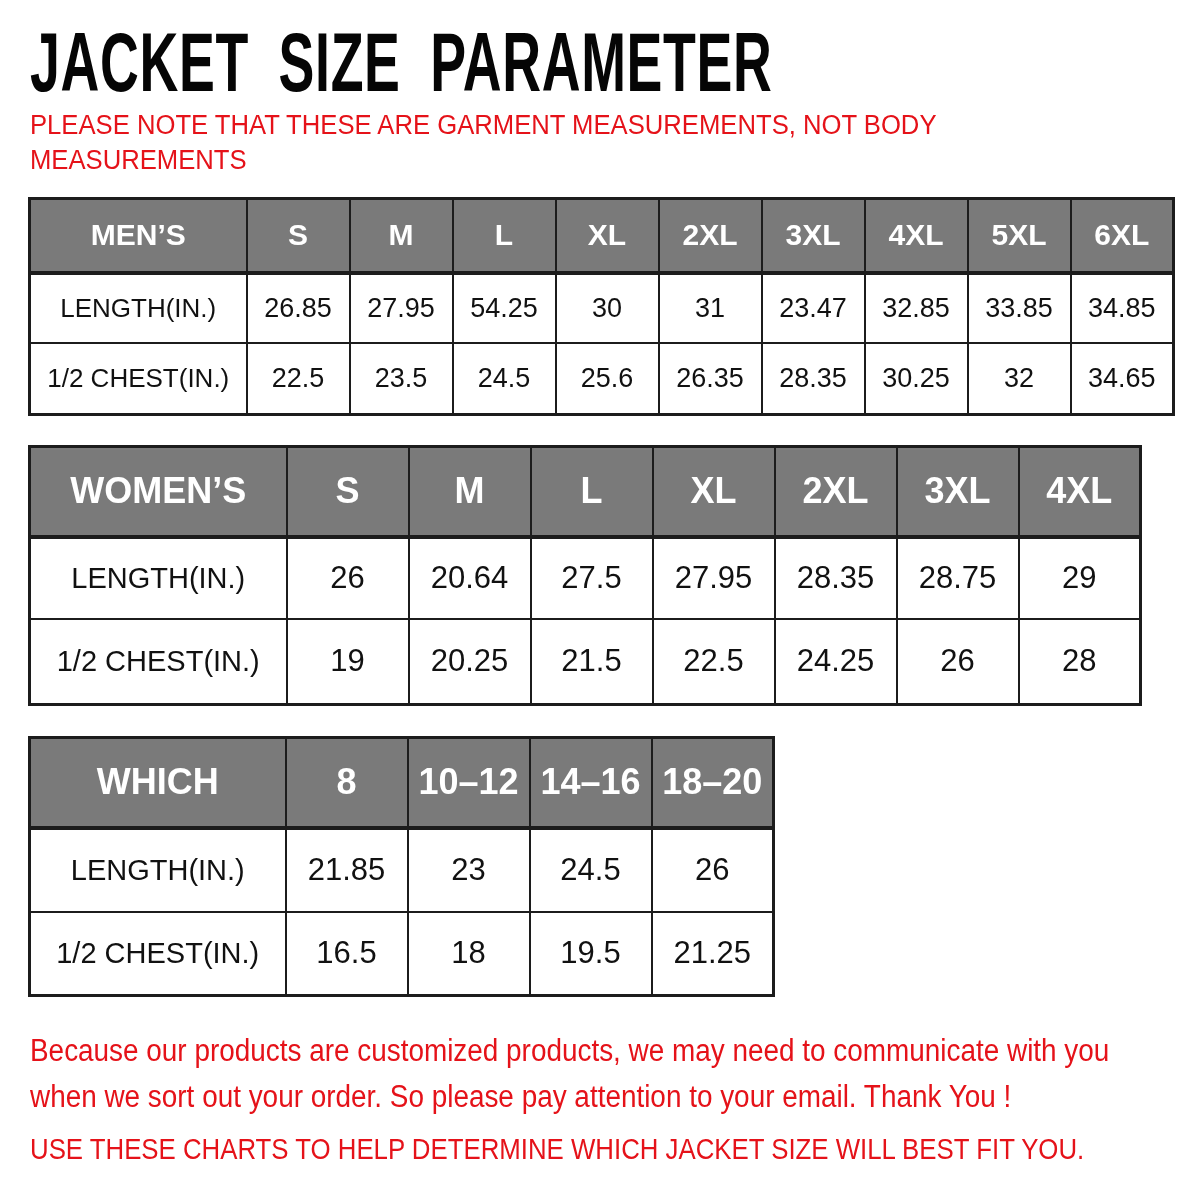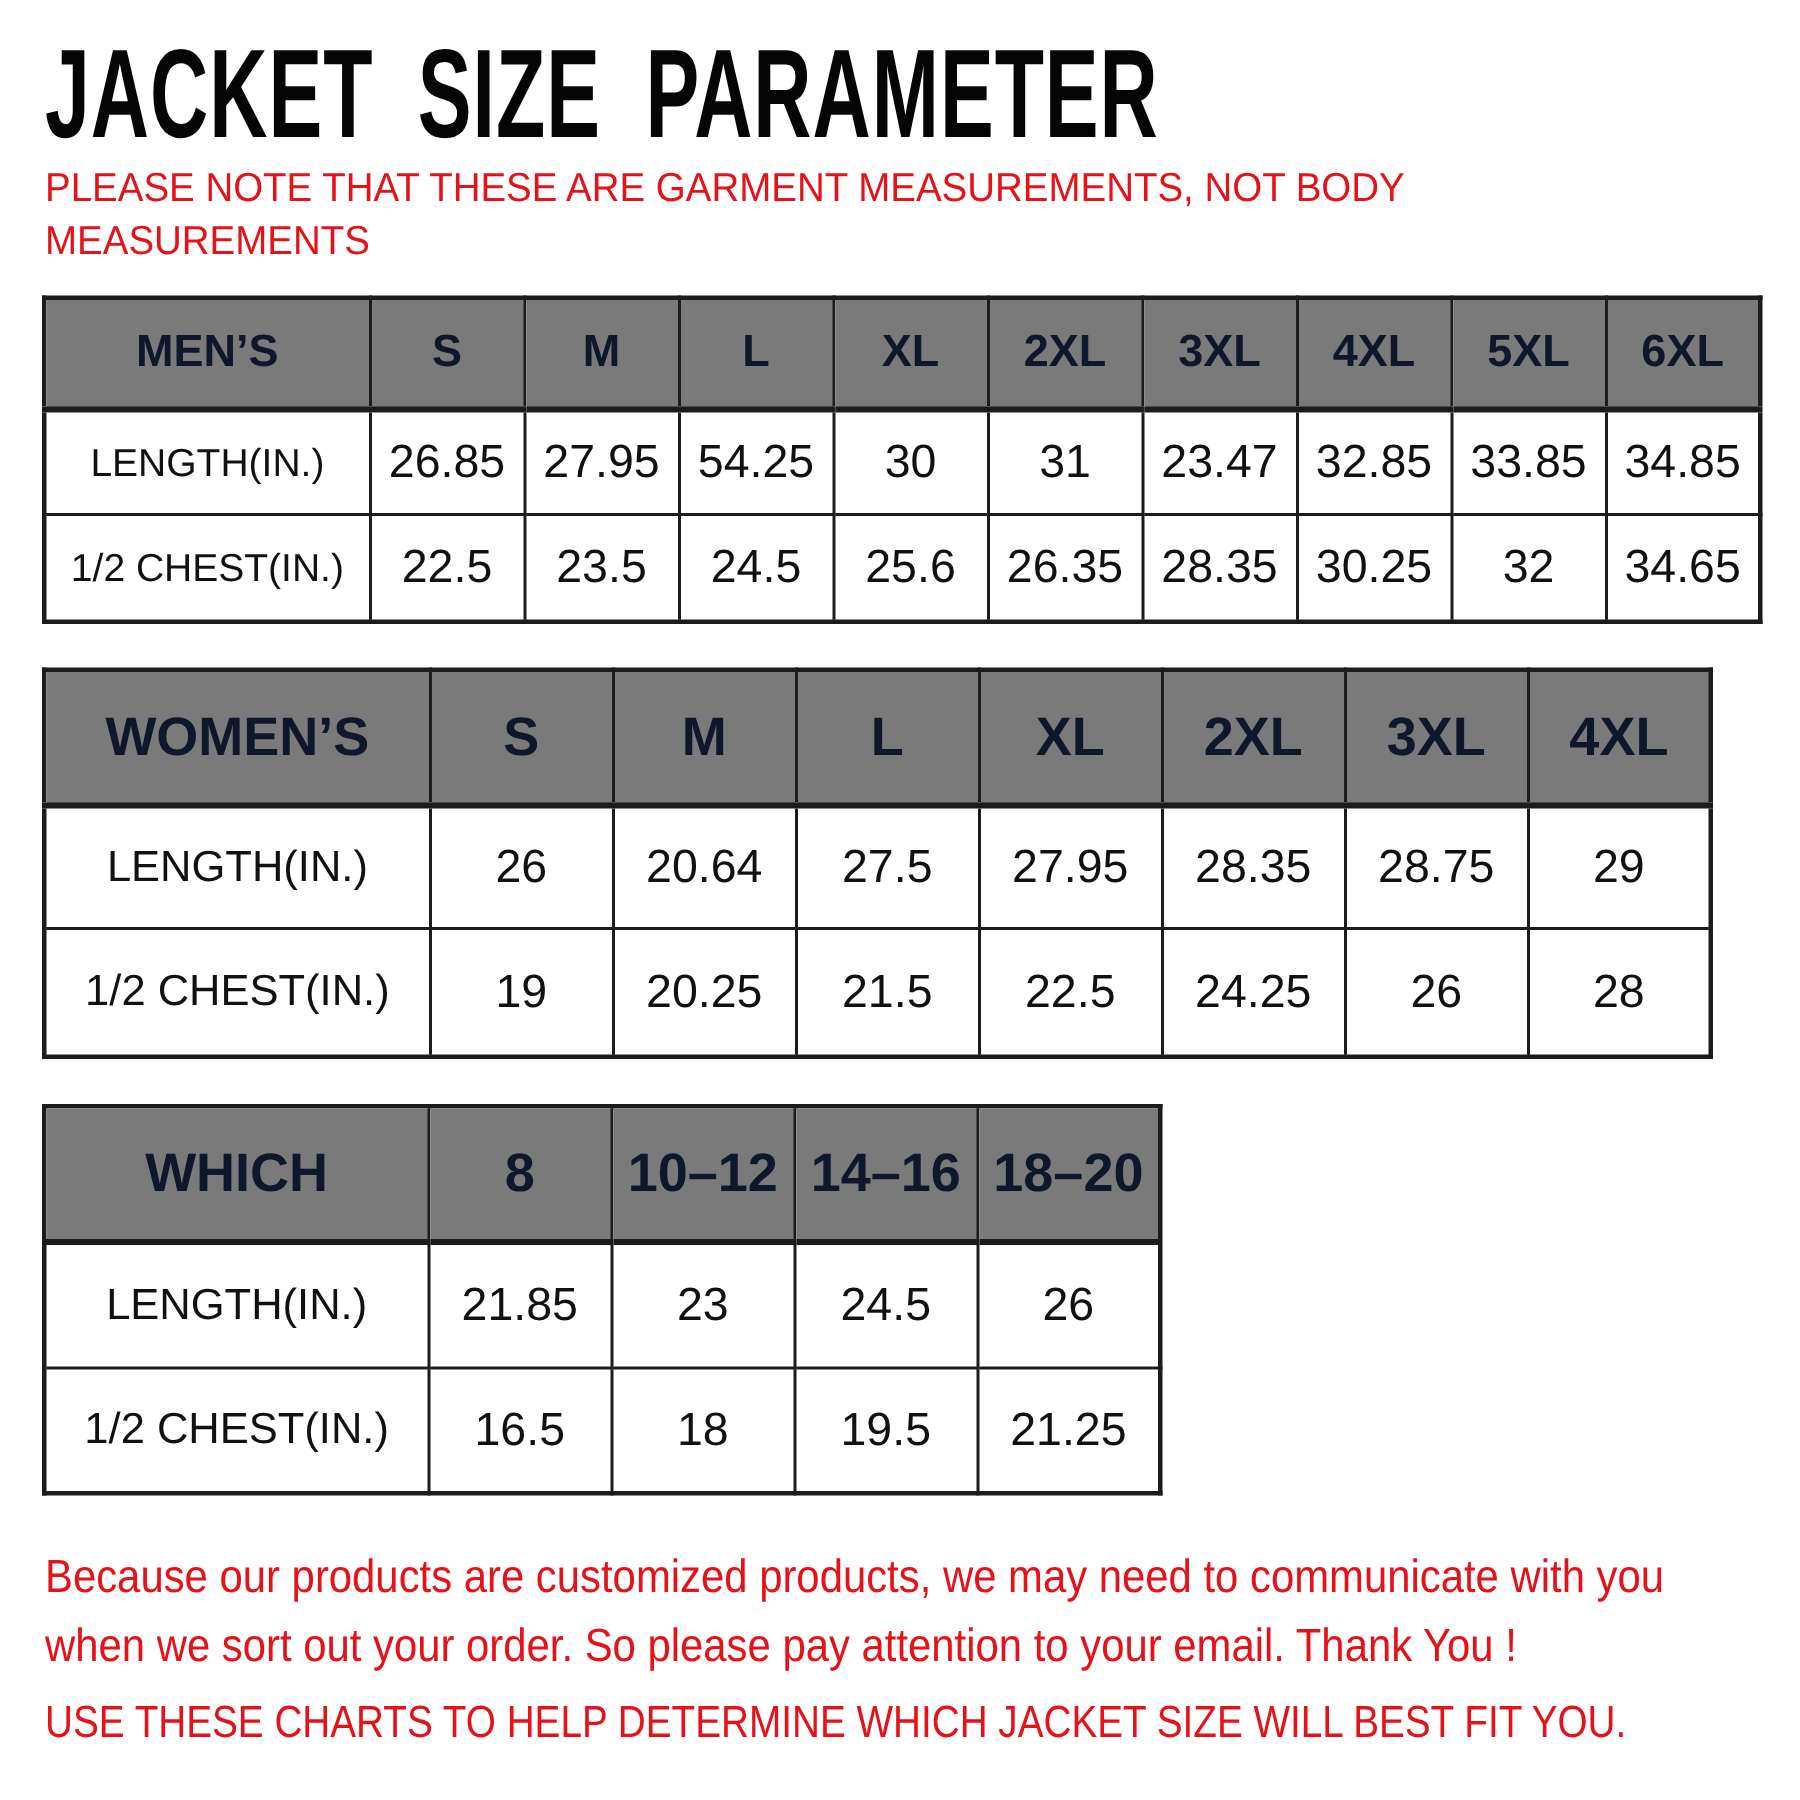--- a/index.html
+++ b/index.html
@@ -48,30 +48,30 @@
   }
   table.size-table td {
     border: 2px solid #1c1c1c;
     text-align: center;
     vertical-align: middle;
     color: #111111;
     overflow: hidden;
   }
   table.size-table tr.head td {
     background: #7a7a7a;
-    color: #0f172a;
+    color: #ffffff;
     font-weight: bold;
     border-bottom-width: 4px;
   }
   table.size-table { border: 3px solid #1c1c1c; }
   
   .t-mens { left: 28px; top: 197px; width: 1145px; }
   .t-mens tr.head td { font-size: 30px; }
   .t-mens td.lbl { font-size: 26px; }
-  .t-mens td.val { font-size: 31px; margin-left: 12px; }
+  .t-mens td.val { font-size: 27px; margin-left: 12px; }
   
   .t-womens { left: 28px; top: 445px; width: 1111px; }
   .t-youth  { left: 28px; top: 736px; width: 746px; }
   .t-womens tr.head td, .t-youth tr.head td { font-size: 36px; }
   .t-womens td.lbl, .t-youth td.lbl { font-size: 29px; }
   .t-womens td.val, .t-youth td.val { font-size: 31px; }
   
   .footer-para1 {
     position: absolute;
     left: 30px;

